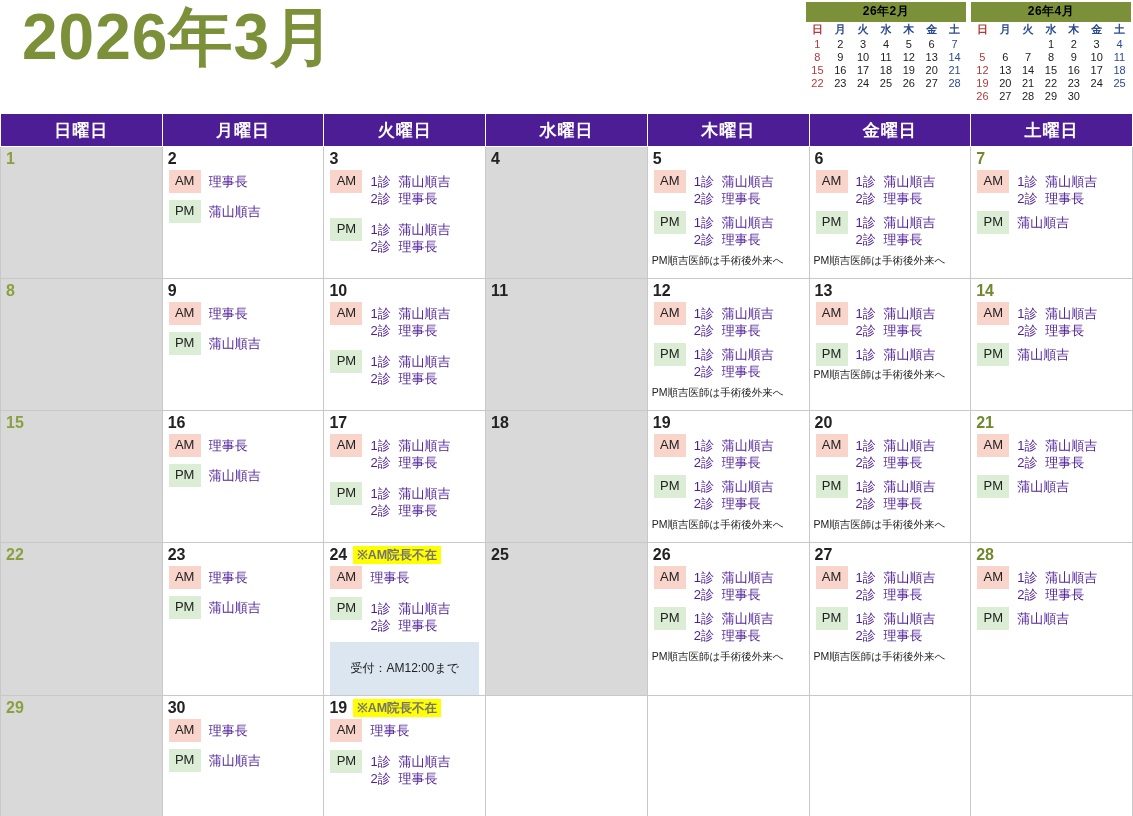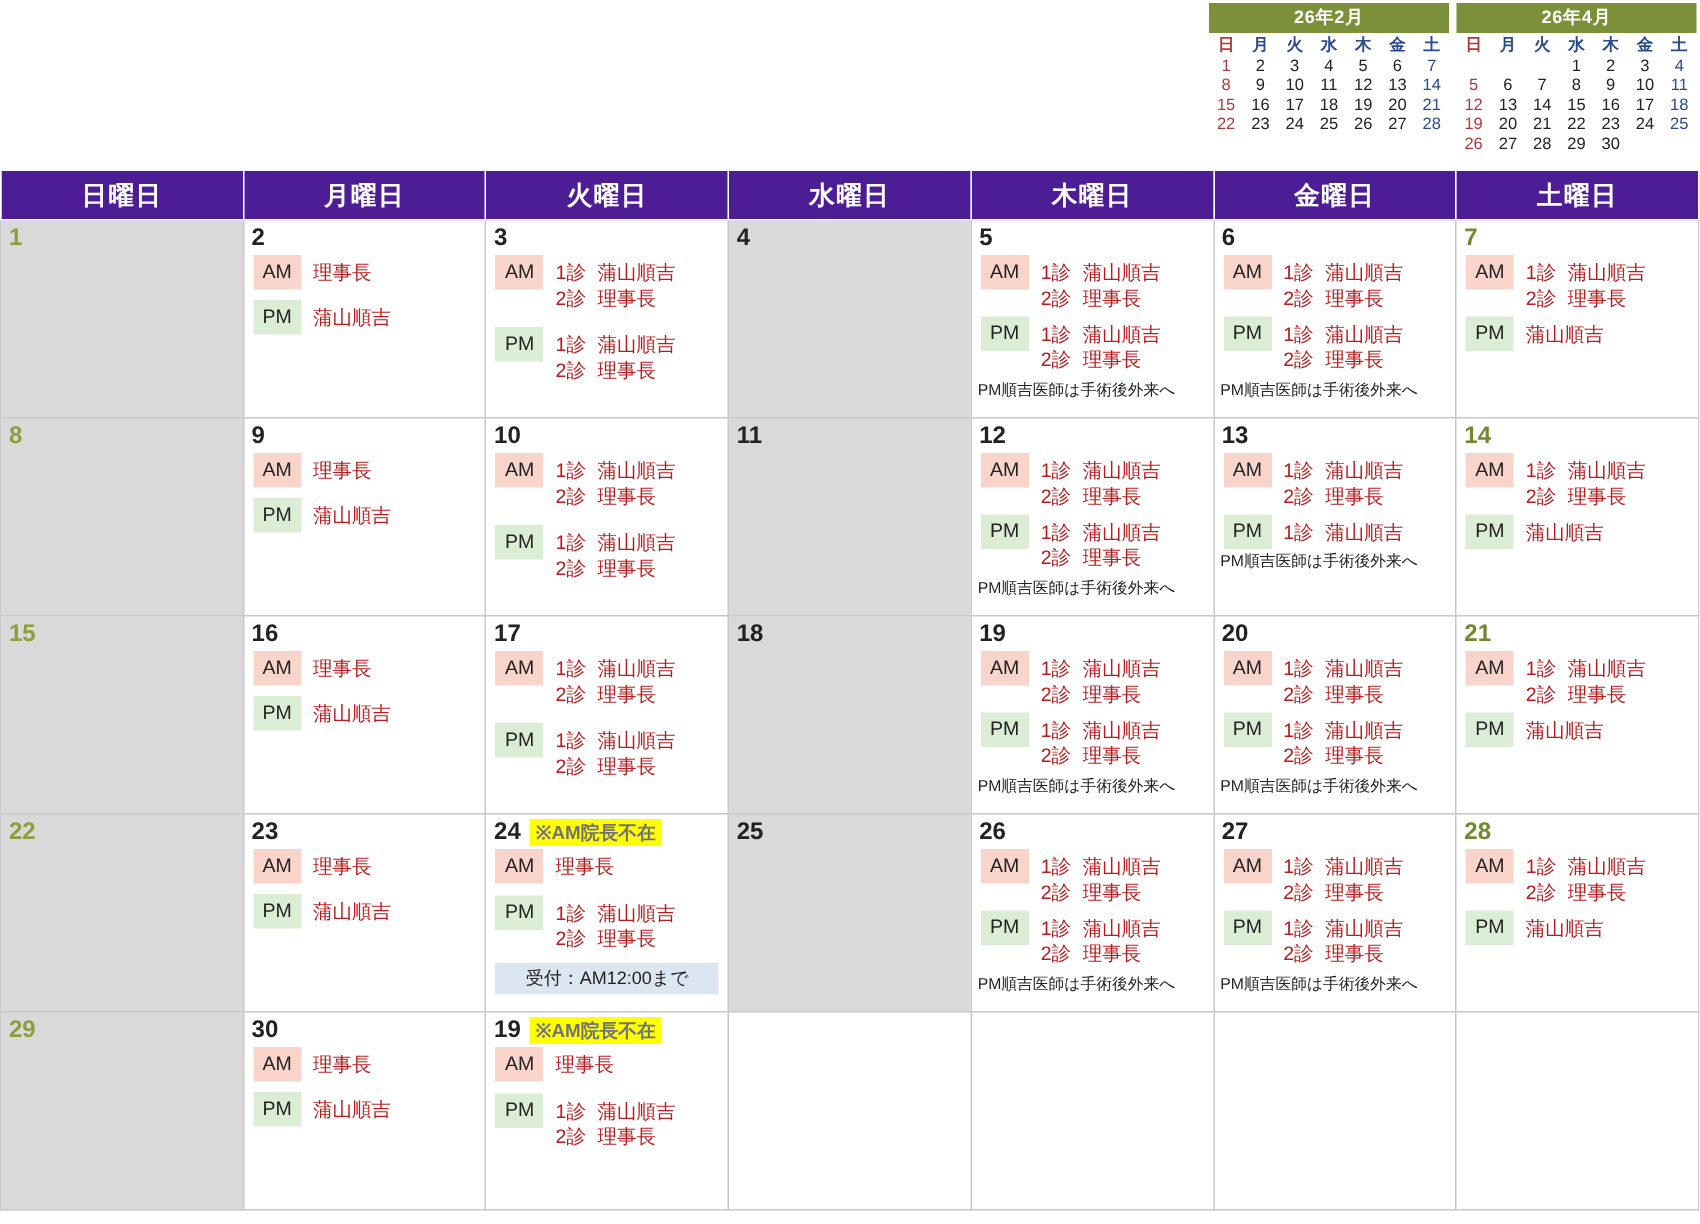--- a/index.html
+++ b/index.html
@@ -31,21 +31,21 @@
   .mini {
     position: absolute;
     top: 2px;
     width: 160px;
     font-size: 11px;
   }
   .mini.prev { left: 806px; }
   .mini.next { left: 971px; }
   .mini-head {
     background: #7b9038;
-    color: #ffffff;
+    color: #000000;
     font-weight: bold;
     text-align: center;
     font-size: 12px;
     padding: 1px 0 2px 0;
     letter-spacing: 0.5px;
   }
   .mini table {
     border-collapse: collapse;
     width: 100%;
     table-layout: fixed;
@@ -129,21 +129,21 @@
     font-size: 13px;
     color: #222222;
     padding: 4px 0 4px 0;
     line-height: 1.15;
   }
   .slot.am .tag { background: #f8d4cb; }
   .slot.pm .tag { background: #dbedd4; }
   .slot .body {
     padding: 3px 0 3px 8px;
     font-size: 13px;
-    color: #b91c1c;
+    color: #4c1d95;
     line-height: 1.35;
     white-space: nowrap;
   }
   .slot .body .line {
     display: block;
   }
   .slot .body .lbl {
     display: inline-block;
     min-width: 28px;
   }
@@ -153,29 +153,30 @@
     color: #222222;
     padding: 2px 0 0 4px;
     white-space: nowrap;
     line-height: 1.2;
   }
   .reception {
     background: #dce6f0;
     font-size: 12px;
     color: #222222;
     text-align: center;
-    padding: 2px 0;
+    padding: 18px 0;
     margin: 4px 6px 0 6px;
   }
 </style>
 </head>
 <body>
 
 <div id="page">
 
+  <div class="title">2026年3月</div>
 
   <div class="mini prev">
     <div class="mini-head">26年2月</div>
     <table>
       <tbody>
           <tr>
         <th class="sun">日</th>
         <th>月</th>
         <th>火</th>
         <th>水</th>

